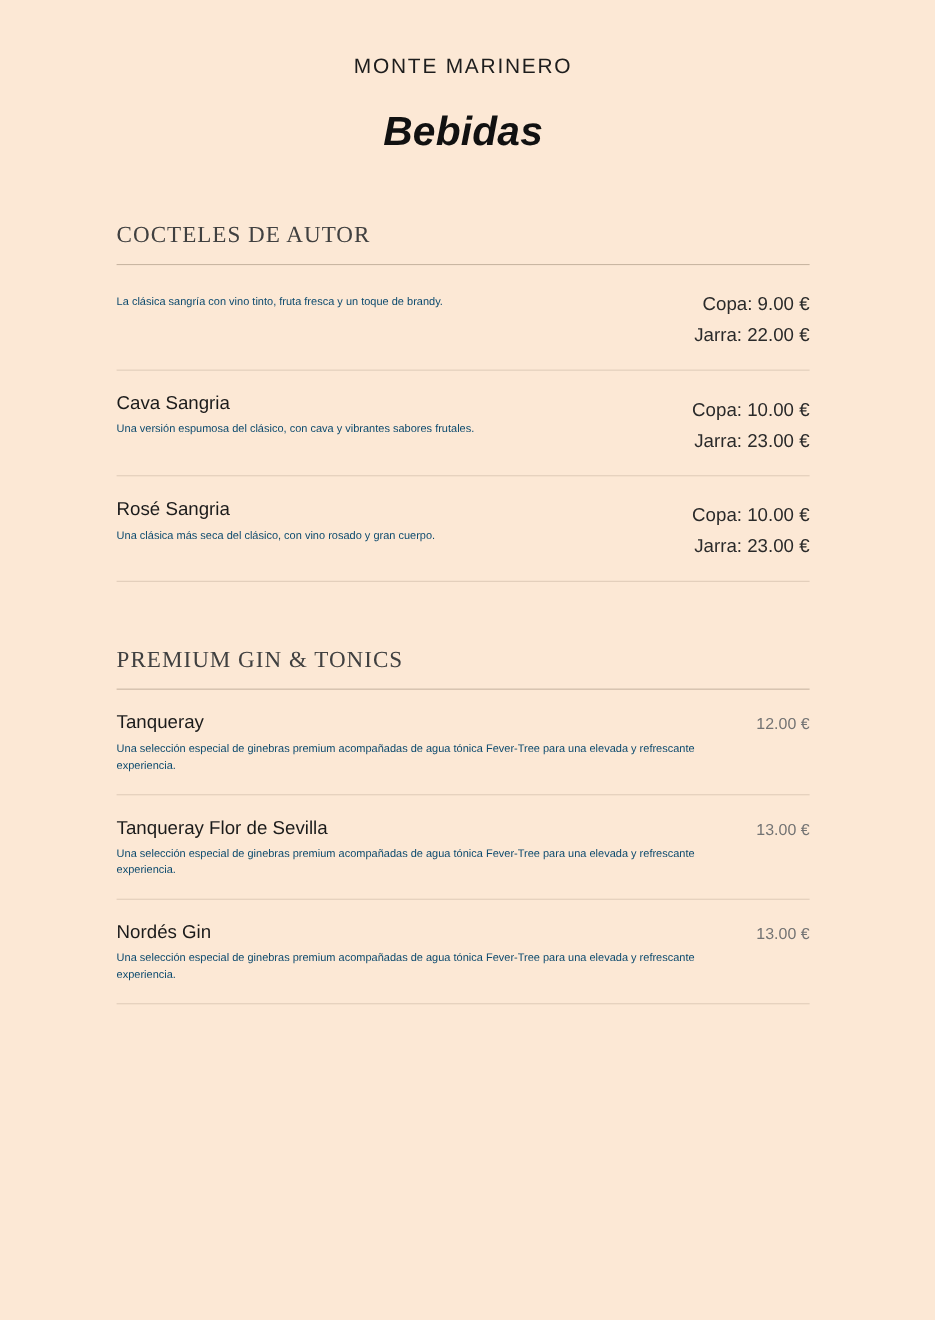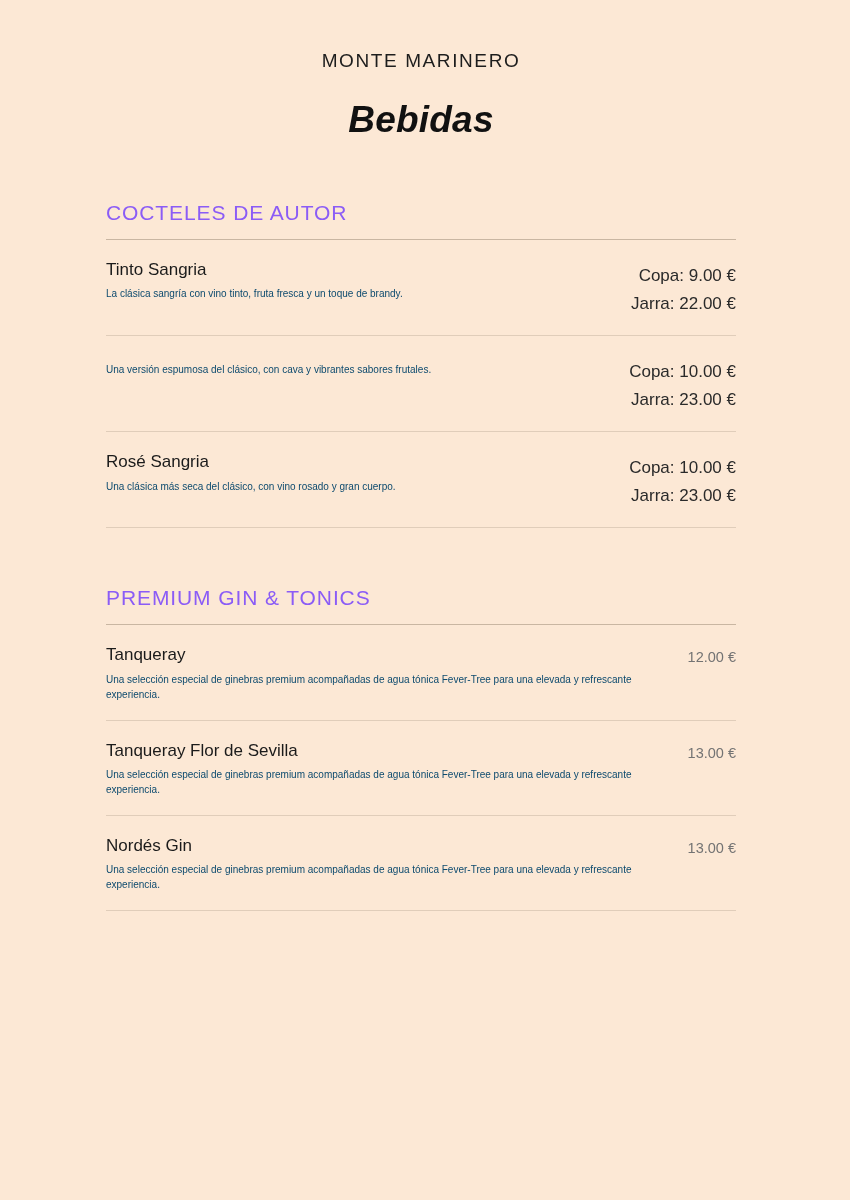--- a/index.html
+++ b/index.html
@@ -42,23 +42,24 @@
   }
   .section {
     margin-top: 60px;
   }
   .section + .section {
     margin-top: 58px;
   }
   .section-title {
     font-size: 21px;
     letter-spacing: 0.9px;
-    color: #8b5cf6;
+    color: #404040;
     font-weight: 400;
     margin: 0 0 14px 0;
+    font-family: Liberation Serif, serif;
   }
   .rule {
     border: 0;
     border-top: 1px solid #c9b6a2;
     margin: 0;
   }
   .rule-light {
     border: 0;
     border-top: 1px solid #e0cdba;
     margin: 0;
@@ -113,32 +114,32 @@
 
   <div class="brand">MONTE MARINERO</div>
   <div class="doc-title">Bebidas</div>
 
   <div class="section">
     <div class="section-title">COCTELES DE AUTOR</div>
     <hr class="rule">
 
     <div class="item">
       <div class="item-main">
-        <div class="item-name">Tinto Sangria</div>
         <div class="item-desc">La clásica sangría con vino tinto, fruta fresca y un toque de brandy.</div>
       </div>
       <div class="item-prices">
         <div class="price">Copa: 9.00 €</div>
         <div class="price">Jarra: 22.00 €</div>
       </div>
     </div>
     <hr class="rule-light">
 
     <div class="item">
       <div class="item-main">
+        <div class="item-name">Cava Sangria</div>
         <div class="item-desc">Una versión espumosa del clásico, con cava y vibrantes sabores frutales.</div>
       </div>
       <div class="item-prices">
         <div class="price">Copa: 10.00 €</div>
         <div class="price">Jarra: 23.00 €</div>
       </div>
     </div>
     <hr class="rule-light">
 
     <div class="item">

